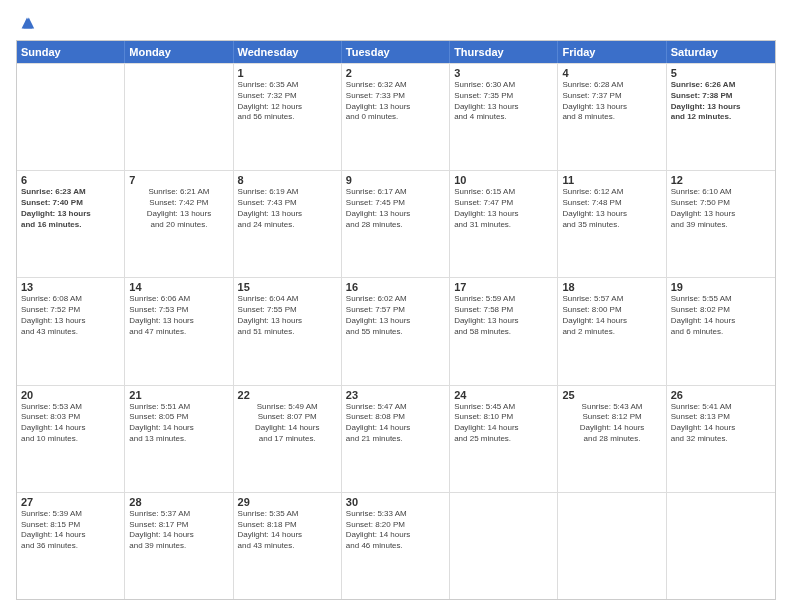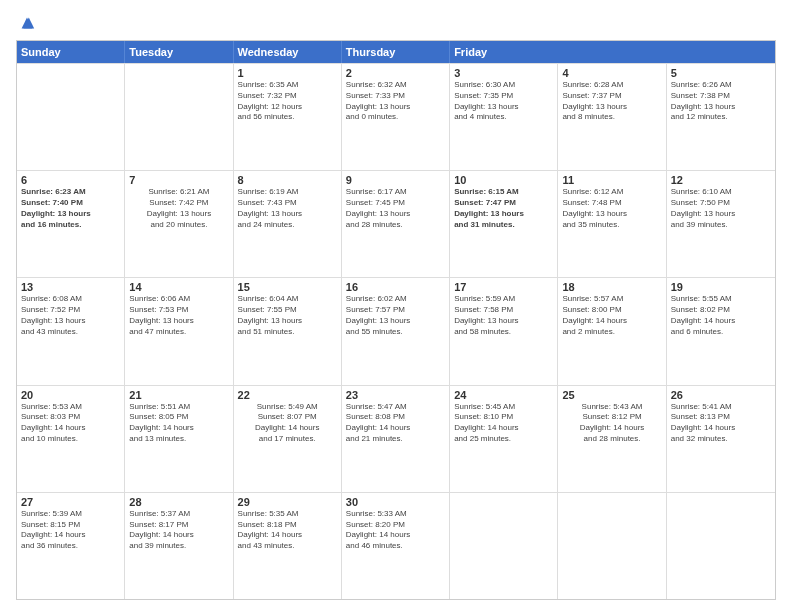--- a/index.html
+++ b/index.html
@@ -131,24 +131,26 @@
     </div>
     <div class="title-area">
       <div class="main-title"></div>
       <div class="subtitle"></div>
     </div>
   </div>
 
   <div class="calendar">
     <div class="cal-header" id="cal-header">
         <div class="cal-header-cell">Sunday</div>
+        <div class="cal-header-cell">Monday</div>
+        <div class="cal-header-cell">Wednesday</div>
         <div class="cal-header-cell">Tuesday</div>
-        <div class="cal-header-cell">Wednesday</div>
         <div class="cal-header-cell">Thursday</div>
         <div class="cal-header-cell">Friday</div>
+        <div class="cal-header-cell">Saturday</div>
       </div>
     <div class="cal-body" id="cal-body">
         <div class="cal-row">
           <div class="cal-cell empty"></div>
           <div class="cal-cell empty"></div>
           <div class="cal-cell">
             <div class="day-num">1</div>
             <div class="cell-info" style="white-space: pre-line;">Sunrise: 6:35 AM
 Sunset: 7:32 PM
 Daylight: 12 hours
@@ -170,21 +172,21 @@
           </div>
           <div class="cal-cell">
             <div class="day-num">4</div>
             <div class="cell-info" style="white-space: pre-line;">Sunrise: 6:28 AM
 Sunset: 7:37 PM
 Daylight: 13 hours
 and 8 minutes.</div>
           </div>
           <div class="cal-cell">
             <div class="day-num">5</div>
-            <div class="cell-info" style="white-space: pre-line;">Sunrise: 6:26 AM
+            <div class="cell-info" style="white-space: pre-line; font-weight: bold;">Sunrise: 6:26 AM
 Sunset: 7:38 PM
 Daylight: 13 hours
 and 12 minutes.</div>
           </div>
         </div>
         <div class="cal-row">
           <div class="cal-cell">
             <div class="day-num">6</div>
             <div class="cell-info" style="white-space: pre-line; font-weight: bold;">Sunrise: 6:23 AM
 Sunset: 7:40 PM
@@ -207,21 +209,21 @@
           </div>
           <div class="cal-cell">
             <div class="day-num">9</div>
             <div class="cell-info" style="white-space: pre-line;">Sunrise: 6:17 AM
 Sunset: 7:45 PM
 Daylight: 13 hours
 and 28 minutes.</div>
           </div>
           <div class="cal-cell">
             <div class="day-num">10</div>
-            <div class="cell-info" style="white-space: pre-line; font-weight: bold;">Sunrise: 6:15 AM
+            <div class="cell-info" style="white-space: pre-line;">Sunrise: 6:15 AM
 Sunset: 7:47 PM
 Daylight: 13 hours
 and 31 minutes.</div>
           </div>
           <div class="cal-cell">
             <div class="day-num">11</div>
             <div class="cell-info" style="white-space: pre-line;">Sunrise: 6:12 AM
 Sunset: 7:48 PM
 Daylight: 13 hours
 and 35 minutes.</div>

